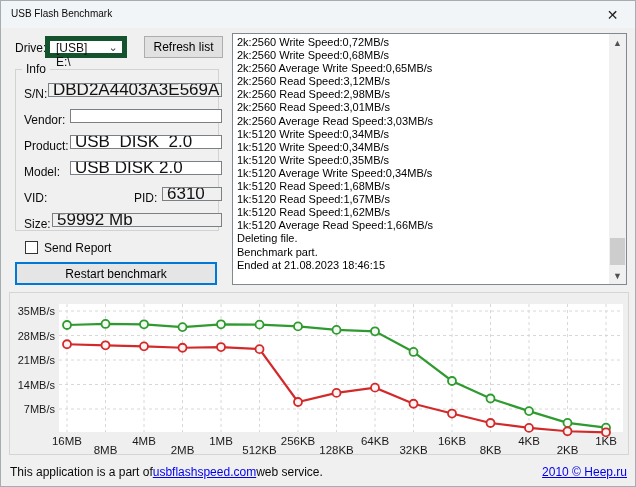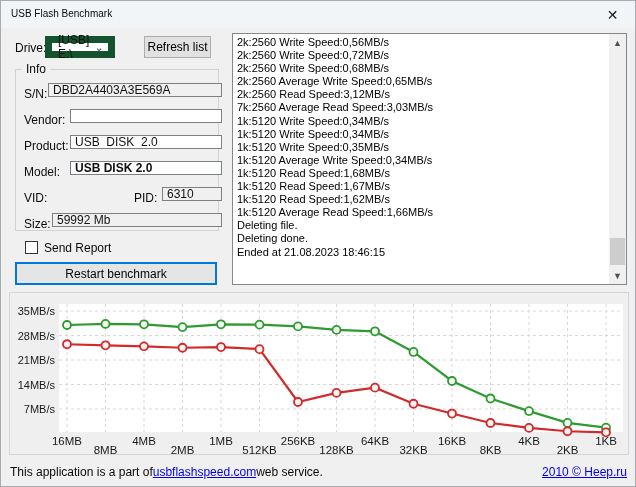--- a/index.html
+++ b/index.html
@@ -13,39 +13,39 @@
   .titlebar { position:absolute; left:0; top:0; right:0; height:27px;
               background:#f1f5f7; }
   .title-text { position:absolute; left:10px; top:7px; font-size:10px; color:#0a0a0a; }
   .close-btn { position:absolute; right:0; top:0; width:45px; height:27px;
                display:flex; align-items:center; justify-content:center;
                font-size:14px; color:#222; cursor:default; }
 
   
   .lbl { position:absolute; font-size:12px; color:#0a0a0a; white-space:nowrap; }
 
-  .combo { position:absolute; left:44px; top:35px; width:70px; height:22px;
-           background:#fff; border:7px solid #14532d; display:flex; align-items:center; }
+  .combo { position:absolute; left:44px; top:35px; width:82px; height:22px;
+           background:#fff; border:5px solid #14532d; display:flex; }
   .combo-value { padding-left:6px; flex:1; font-size:12px; }
   .combo-arrow { width:18px; text-align:center; color:#444; font-size:11px; }
 
   .btn { position:absolute; background:#e1e1e1; border:1px solid #adadad;
          font-size:12px; font-family:"Liberation Sans",sans-serif;
          display:flex; align-items:center; justify-content:center; }
-  .btn-refresh { left:143px; top:35px; width:67px; height:22px; }
+  .btn-refresh { left:143px; top:35px; width:79px; height:22px; }
   .btn-restart { left:14px; top:261px; width:202px; height:23px;
                  border:2px solid #0078d7; background:#e5e5e5; }
 
   .groupbox { position:absolute; left:14px; top:68px; width:204px; height:162px;
               border:1px solid #d2d2d2; }
   .groupbox-legend { position:absolute; top:-8px; left:6px; background:#f0f0f0;
                      padding:0 4px; font-size:12px; color:#0a0a0a; }
 
   .field { position:absolute; height:14px; background:#fff; border:1px solid #7a8084;
-           font-size:12px; padding:0 4px; display:flex; align-items:center;
+           font-size:17px; padding:0 4px; display:flex; align-items:center;
            overflow:hidden; white-space:nowrap; }
   .field.ro { background:#f0f0f0; }
 
   .checkbox { position:absolute; left:24px; top:240px; width:13px; height:13px;
               background:#fff; border:1px solid #333; }
 
   
   .log { position:absolute; left:231px; top:32px; width:395px; height:252px;
          background:#fff; border:1px solid #828790; overflow:hidden; }
   .log-lines { position:absolute; left:4px; top:2px; right:20px;
@@ -92,52 +92,53 @@
     <span class="lbl" style="left:8px; top:17px;">S/N:</span>
     <div class="field ro" style="left:32px; top:13px; width:174px;">DBD2A4403A3E569A</div>
 
     <span class="lbl" style="left:8px; top:43px;">Vendor:</span>
     <div class="field" style="left:54px; top:39px; width:152px;"></div>
 
     <span class="lbl" style="left:8px; top:69px;">Product:</span>
     <div class="field" style="left:54px; top:65px; width:152px;">USB_DISK_2.0</div>
 
     <span class="lbl" style="left:8px; top:95px;">Model:</span>
-    <div class="field" style="left:54px; top:91px; width:152px;font-weight:bold;">USB DISK 2.0</div>
+    <div class="field" style="left:54px; top:91px; width:152px;">USB DISK 2.0</div>
 
     <span class="lbl" style="left:8px; top:121px;">VID:</span>
     <span class="lbl" style="left:118px; top:121px;">PID:</span>
     <div class="field ro" style="left:146px; top:117px; width:60px;">6310</div>
 
     <span class="lbl" style="left:8px; top:147px;">Size:</span>
     <div class="field ro" style="left:36px; top:143px; width:170px;">59992 Mb</div>
   </div>
 
   <span class="checkbox"></span>
   <span class="lbl" style="left:43px; top:240px;">Send Report</span>
   <button class="btn btn-restart">Restart benchmark</button>
 
   <div class="log">
     <div class="log-lines">
-        <div>2k:2560 Write Speed:0,56MB/s</div>
         <div>2k:2560 Write Speed:0,72MB/s</div>
         <div>2k:2560 Write Speed:0,68MB/s</div>
         <div>2k:2560 Average Write Speed:0,65MB/s</div>
         <div>2k:2560 Read Speed:3,12MB/s</div>
-        <div>7k:2560 Average Read Speed:3,03MB/s</div>
+        <div>2k:2560 Read Speed:2,98MB/s</div>
+        <div>2k:2560 Read Speed:3,01MB/s</div>
+        <div>2k:2560 Average Read Speed:3,03MB/s</div>
         <div>1k:5120 Write Speed:0,34MB/s</div>
         <div>1k:5120 Write Speed:0,34MB/s</div>
         <div>1k:5120 Write Speed:0,35MB/s</div>
         <div>1k:5120 Average Write Speed:0,34MB/s</div>
         <div>1k:5120 Read Speed:1,68MB/s</div>
         <div>1k:5120 Read Speed:1,67MB/s</div>
         <div>1k:5120 Read Speed:1,62MB/s</div>
         <div>1k:5120 Average Read Speed:1,66MB/s</div>
         <div>Deleting file.</div>
-        <div>Deleting done.</div>
+        <div>Benchmark part.</div>
         <div>Ended at 21.08.2023 18:46:15</div>
       </div>
     <div class="scrollbar">
       <div class="sb-arrow sb-up">▲</div>
       <div class="sb-thumb"></div>
       <div class="sb-arrow sb-down">▼</div>
     </div>
   </div>
 
   <div class="chart-group">

